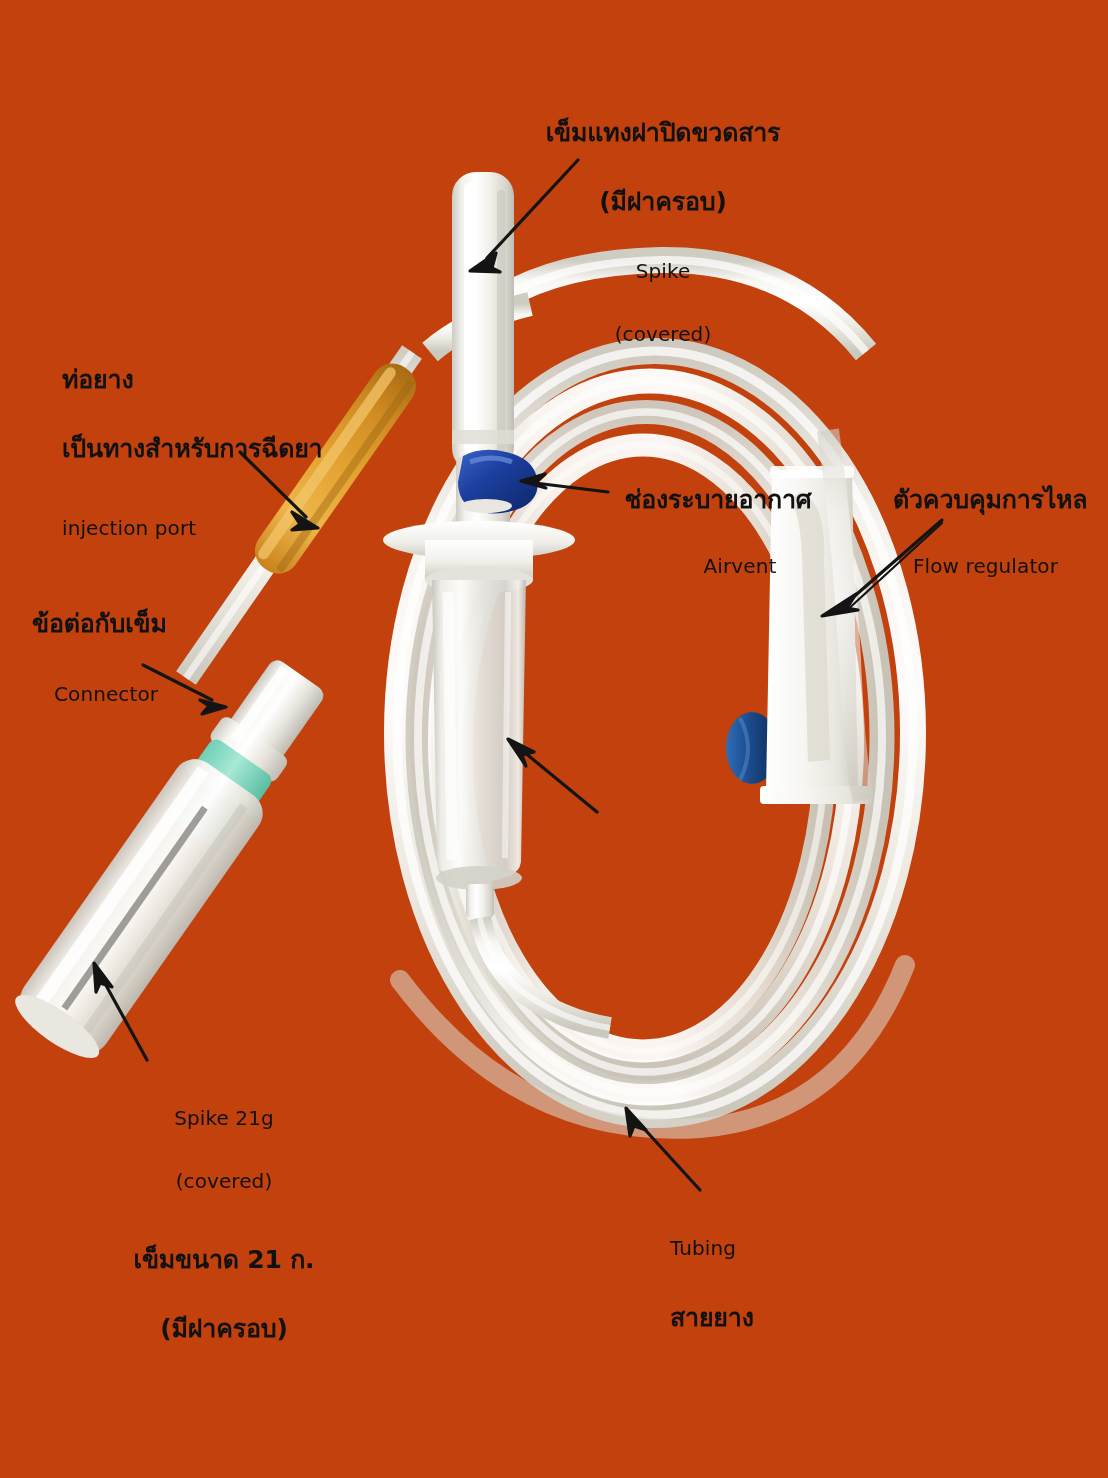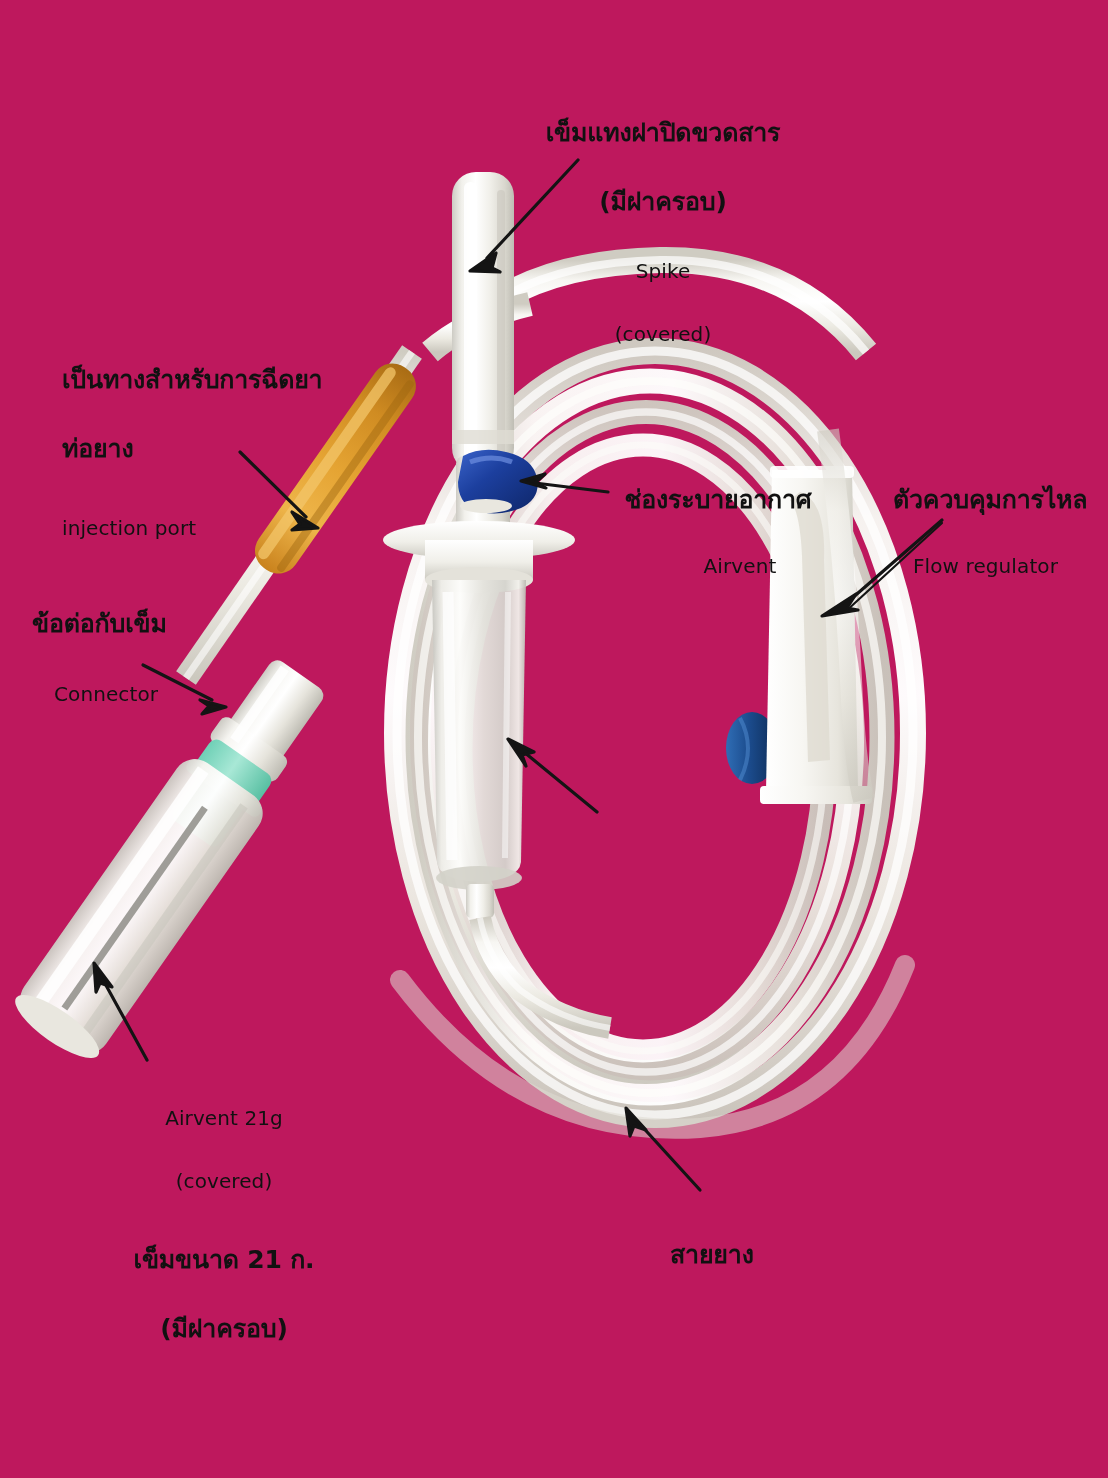--- a/index.html
+++ b/index.html
@@ -5,21 +5,21 @@
 <style>
   html, body {
     margin: 0;
     padding: 0;
     background: #ffffff;
   }
   #root {
     position: relative;
     width: 1108px;
     height: 1478px;
-    background: #be185d;
+    background: #c2410c;
     overflow: hidden;
     font-family: "DejaVu Sans", "Liberation Sans", sans-serif;
   }
 
   
   .label {
     position: absolute;
     color: #111111;
     line-height: 1.20;
     white-space: pre;
@@ -279,45 +279,46 @@
   </svg>
 
   <div class="label ctr" style="left:498px; top:80px; width:330px;">
     <div class="th">เข็มแทงฝาปิดขวดสาร</div>
     <div class="th">(มีฝาครอบ)</div>
     <div class="en" style="margin-top:4px;">Spike</div>
     <div class="en">(covered)</div>
   </div>
 
   <div class="label lft" style="left:62px; top:327px; width:380px;">
+    <div class="th">ท่อยาง</div>
     <div class="th">เป็นทางสำหรับการฉีดยา</div>
-    <div class="th">ท่อยาง</div>
     <div class="en" style="margin-top:14px;">injection port</div>
   </div>
 
   <div class="label lft" style="left:32px; top:571px; width:300px;">
     <div class="th">ข้อต่อกับเข็ม</div>
     <div class="en" style="margin-top:4px; margin-left:22px;">Connector</div>
   </div>
 
   <div class="label ctr" style="left:90px; top:1068px; width:268px;">
-    <div class="en">Airvent 21g</div>
+    <div class="en">Spike 21g</div>
     <div class="en">(covered)</div>
     <div class="th" style="margin-top:14px;">เข็มขนาด 21 ก.</div>
     <div class="th">(มีฝาครอบ)</div>
   </div>
 
   <div class="label lft" style="left:568px; top:447px; width:300px;text-align:center;">
     <div class="th">ช่องระบายอากาศ</div>
     <div class="en" style="margin-left:44px;">Airvent</div>
   </div>
 
   <div class="label lft" style="left:893px; top:447px; width:300px;">
     <div class="th">ตัวควบคุมการไหล</div>
     <div class="en" style="margin-left:20px;">Flow regulator</div>
   </div>
 
 
   <div class="label lft" style="left:670px; top:1198px; width:240px;">
+    <div class="en">Tubing</div>
     <div class="th" style="margin-top:4px;">สายยาง</div>
   </div>
 
 </div>
 
 </body></html>

